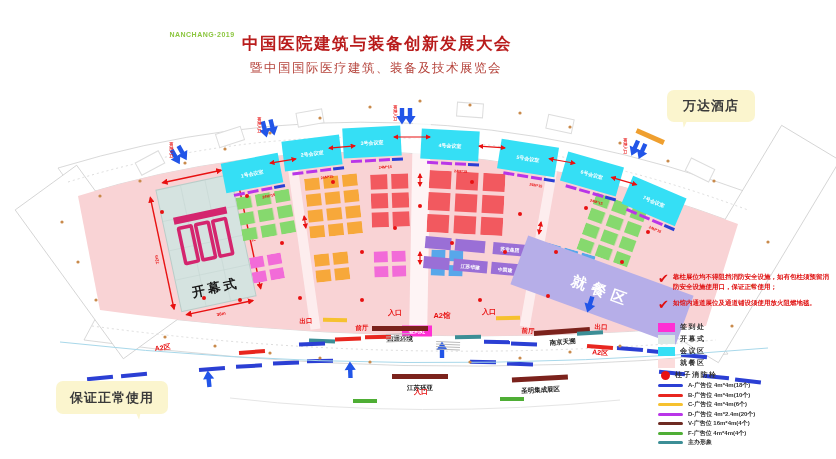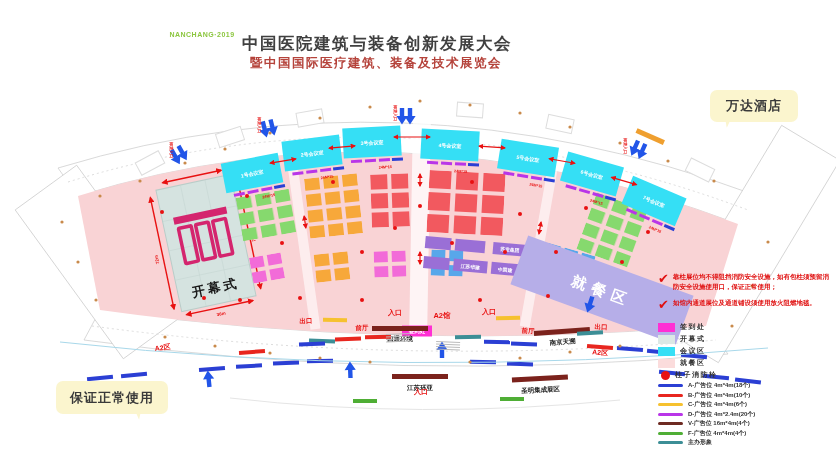--- a/index.html
+++ b/index.html
@@ -4,28 +4,28 @@
 <style>
   html,body{margin:0;padding:0;background:#fff;}
   #page{position:relative;width:836px;height:459px;background:#fff;overflow:hidden;
         font-family:"Liberation Sans","DejaVu Sans",sans-serif;}
   
   #logo{position:absolute;left:156px;top:30px;width:92px;text-align:center;}
   #logo .big{font-size:27px;font-weight:bold;letter-spacing:-2px;line-height:26px;}
   #logo .g{color:#8CC63F;} #logo .t{color:#2F9E99;}
   #logo .sub{font-size:7px;font-weight:bold;color:#8CC63F;letter-spacing:.5px;margin-top:1px;}
   #titleblock{position:absolute;left:242px;top:33px;width:268px;text-align:center;}
-  #titleblock .t1{font-size:16.5px;font-weight:bold;color:#404040;letter-spacing:1.5px;white-space:nowrap;text-align:center;}
-  #titleblock .t2{font-size:12.5px;font-weight:bold;color:#B5433B;letter-spacing:1.5px;white-space:nowrap;}
+  #titleblock .t1{font-size:16.5px;font-weight:bold;color:#b91c1c;letter-spacing:1.5px;white-space:nowrap;text-align:center;}
+  #titleblock .t2{font-size:12.5px;font-weight:normal;color:#B5433B;letter-spacing:1.5px;margin-top:5px;white-space:nowrap;}
   #infoblock{position:absolute;left:530px;top:39px;width:230px;}
   #infoblock div{font-size:10.5px;font-weight:bold;color:#3a3a20;margin-bottom:7px;letter-spacing:.5px;}
   
   .bubble{position:absolute;background:#FBF5CE;border-radius:7px;display:flex;align-items:center;
           justify-content:center;font-weight:bold;color:#3a3a3a;font-size:13px;letter-spacing:1px;}
-  #bub-wanda{left:667px;top:90px;width:88px;height:32px;margin-left:43px;}
+  #bub-wanda{left:667px;top:90px;width:88px;height:32px;}
   #bub-wanda::after{content:"";position:absolute;left:10px;bottom:-13px;width:0;height:0;
         border:8px solid transparent;border-top:15px solid #FBF5CE;border-right-width:2px;transform:rotate(18deg);}
   #bub-greenland{left:56px;top:381px;width:112px;height:33px;}
   #bub-greenland::after{content:"";position:absolute;right:22px;bottom:-13px;width:0;height:0;
         border:8px solid transparent;border-top:15px solid #FBF5CE;border-left-width:2px;transform:rotate(-16deg);}
   
   #plansvg{position:absolute;left:0;top:0;}
   text{font-family:"Liberation Sans","DejaVu Sans",sans-serif;}
   .troom{font-size:5px;fill:#fff;font-weight:bold;text-anchor:middle;}
   .tdim{font-size:3.8px;fill:#E81111;text-anchor:middle;font-weight:bold;}

